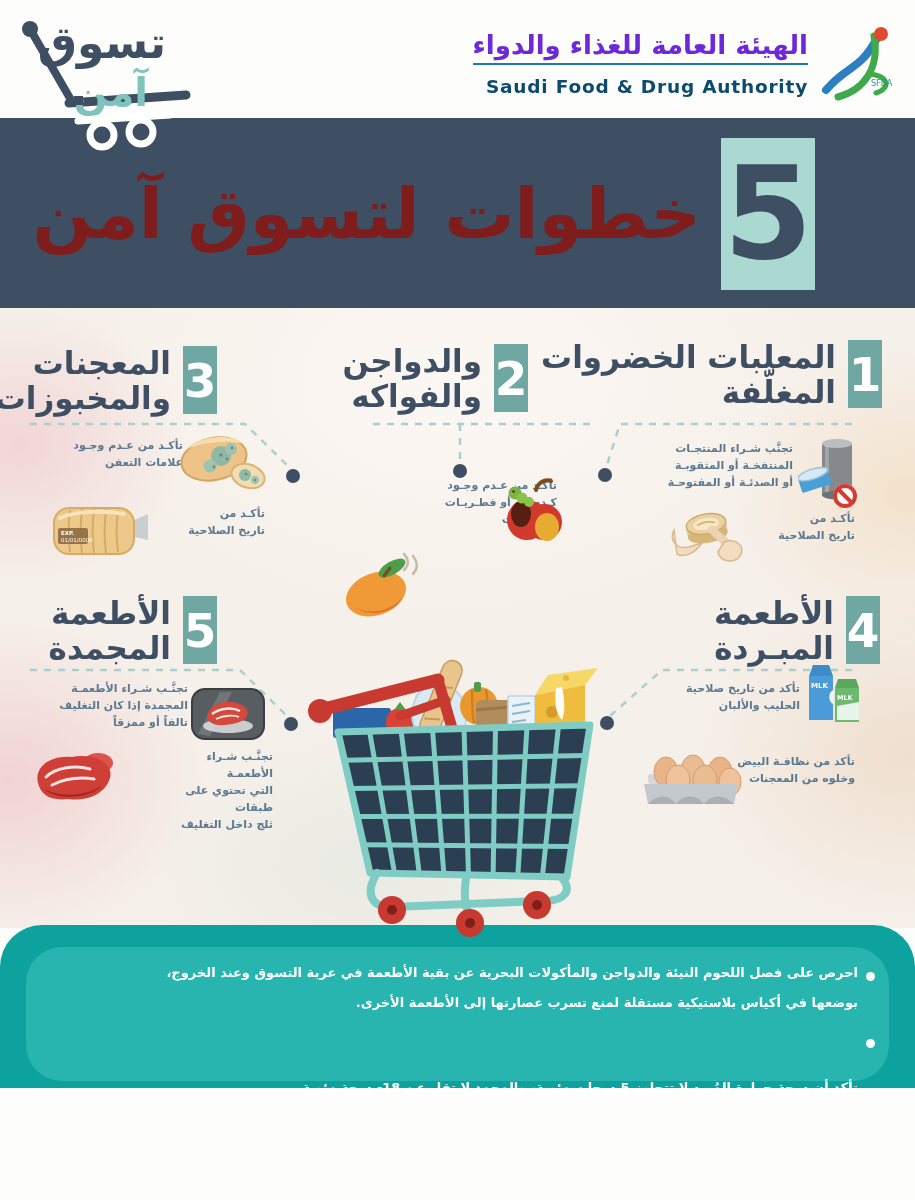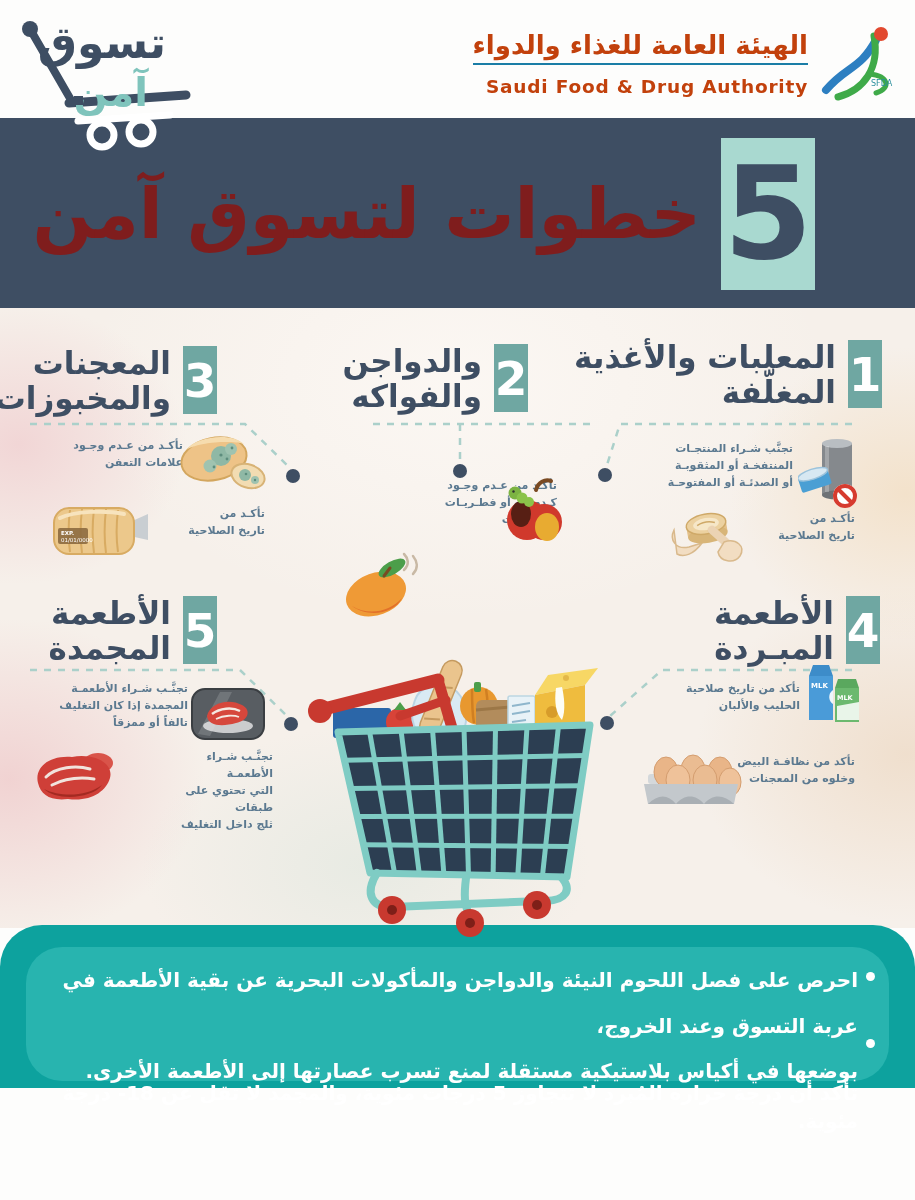--- a/index.html
+++ b/index.html
@@ -5,23 +5,23 @@
   html,body{margin:0;padding:0;}
   .page{position:relative;width:915px;height:1200px;overflow:hidden;background:#fdfdfc;
         font-family:"DejaVu Sans",sans-serif;}
   .rtl{direction:rtl;}
 
   
   .header{position:absolute;top:0;left:0;width:915px;height:118px;background:#fdfdfc;}
   .brand-logo{position:absolute;left:14px;top:8px;width:210px;height:170px;z-index:7;}
   .sfda-logo{position:absolute;right:12px;top:24px;display:flex;align-items:center;gap:10px;z-index:3;}
   .sfda-text{display:flex;flex-direction:column;align-items:flex-end;}
-  .sfda-ar{font-size:26px;font-weight:700;color:#c2410c;direction:rtl;
+  .sfda-ar{font-size:26px;font-weight:700;color:#6d28d9;direction:rtl;
            border-bottom:2px solid #1a7da6;padding-bottom:3px;line-height:1.1;}
-  .sfda-en{font-size:18.5px;font-weight:700;color:#c2410c;letter-spacing:.8px;margin-top:11px;}
+  .sfda-en{font-size:18.5px;font-weight:700;color:#0c4a6e;letter-spacing:.8px;margin-top:11px;}
 
   
   .band{position:absolute;top:118px;left:0;width:915px;height:190px;background:#3e4e63;z-index:1;}
   .banner{position:absolute;top:136px;right:100px;height:155px;display:flex;direction:rtl;
           align-items:center;gap:20px;z-index:2;}
   .banner-box{width:94px;height:152px;background:#a9d9d0;display:flex;align-items:center;
               justify-content:center;font-size:128px;font-weight:700;color:#3e4e63;line-height:1;}
   .banner-title{font-size:70px;font-weight:700;color:#7f1d1d;white-space:nowrap;line-height:1;}
 
   
@@ -59,21 +59,21 @@
   .t52{right:642px;top:748px;width:112px;} .t52i{left:32px;top:745px;}
 
   .connectors{position:absolute;top:0;left:0;width:915px;height:1200px;z-index:3;pointer-events:none;}
   .cart-illustration{position:absolute;left:280px;top:640px;width:350px;height:320px;z-index:6;}
 
   
   .note-band{position:absolute;top:925px;left:0;width:915px;height:163px;background:#0da29e;
              border-radius:42px 42px 0 0;z-index:5;}
   .note-inner{position:absolute;top:22px;left:26px;right:26px;bottom:7px;background:#28b4af;
               border-radius:36px;}
-  .note{position:absolute;color:#fff;font-weight:700;font-size:20px;text-align:right;
+  .note{position:absolute;color:#fff;font-weight:700;font-size:13px;text-align:right;
         direction:rtl;white-space:pre-line;z-index:6;}
   .note1{top:958px;right:57px;width:800px;line-height:2.28;}
   .note2{top:1031px;right:57px;width:800px;line-height:1.4;margin-top:48px;}
   .note-dot{position:absolute;width:9px;height:9px;border-radius:50%;background:#fff;z-index:6;}
   .nd1{left:866px;top:972px;} .nd2{left:866px;top:1039px;}
 
   
   .footer{position:absolute;top:1088px;left:0;width:915px;height:112px;background:#fdfdfc;}
 </style>
 </head>
@@ -130,21 +130,21 @@
       <circle cx="605" cy="475" r="7"></circle>
         <circle cx="460" cy="471" r="7"></circle>
         <circle cx="293" cy="476" r="7"></circle>
       <circle cx="607" cy="723" r="7"></circle>
         <circle cx="291" cy="724" r="7"></circle>
     </g>
   </svg>
 
   <div class="step-head s1h">
     <div class="num-box">1</div>
-    <div class="step-title rtl">المعلبات والأغذية
+    <div class="step-title rtl">المعلبات الخضروات
 المغلّفة</div>
   </div>
   <div class="tip rtl t11">تجنَّب شـراء المنتجـات
 المنتفخـة أو المثقوبـة
 أو الصدئـة أو المفتوحـة</div>
   <div class="tip-icon t11i">
     <svg width="64" height="74" viewBox="0 0 64 74">
       <rect x="24" y="7" width="30" height="52" fill="#85898d"></rect>
       <ellipse cx="39" cy="7.5" rx="15" ry="4.5" fill="#b9bec2"></ellipse>
       <ellipse cx="39" cy="59" rx="15" ry="4.5" fill="#6e7276"></ellipse>

